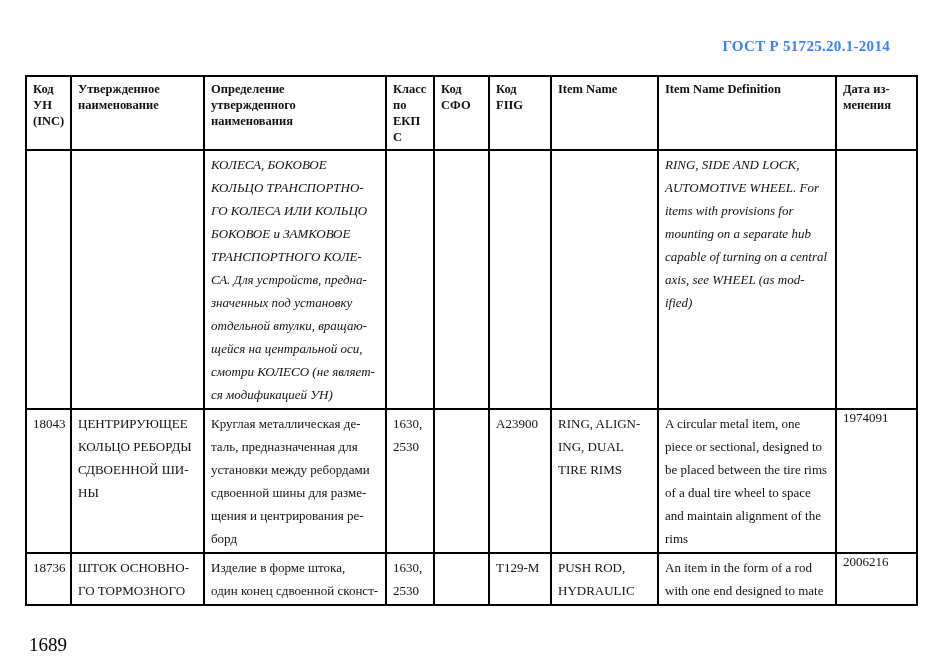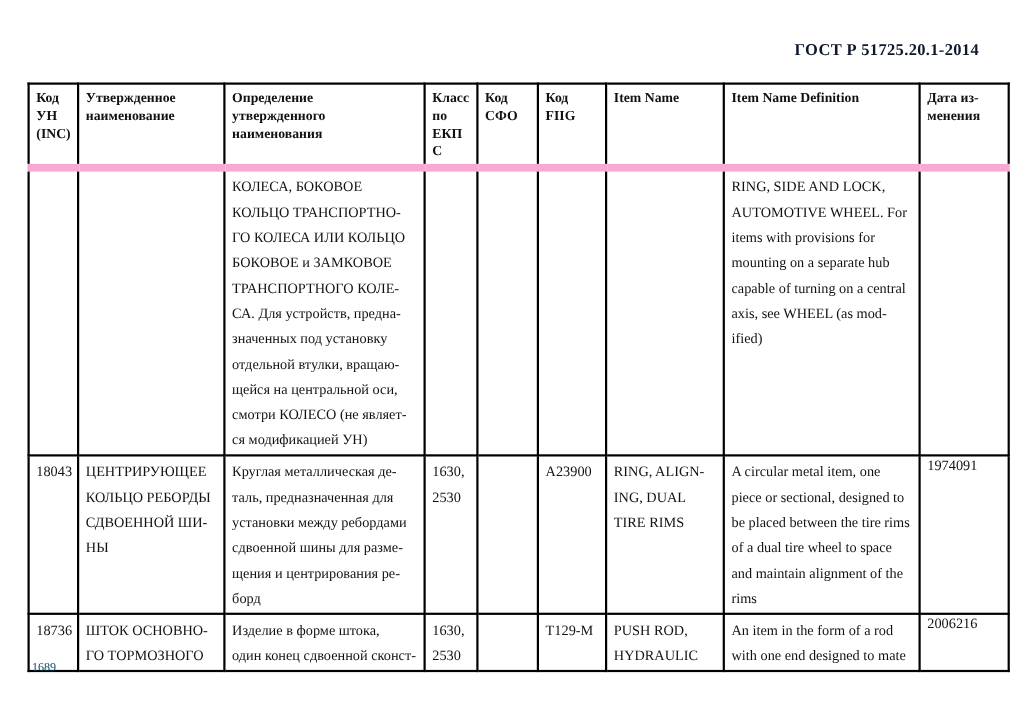--- a/index.html
+++ b/index.html
@@ -11,63 +11,63 @@
     overflow: hidden;
     position: relative;
   }
   .doc-header {
     position: absolute;
     top: 38px;
     right: 45px;
     font-size: 15px;
     font-weight: bold;
     letter-spacing: 0.3px;
-    color: #0f172a;
+    color: #3b82f6;
   }
   table.gost-table {
     position: absolute;
     left: 25px;
     top: 75px;
     border-collapse: collapse;
     table-layout: fixed;
     width: 891px;
   }
   .gost-table th, .gost-table td {
     border: 2px solid #000;
     vertical-align: top;
     white-space: pre-line;
     overflow: hidden;
   }
   .gost-table thead th {
-    border-bottom: 7px solid #f9a8d4;
+    border-bottom: 1px solid #f9a8d4;
     font-size: 12.5px;
     font-weight: bold;
     line-height: 16px;
     text-align: left;
     padding: 4px 4px 4px 6px;
     height: 62px;
   }
   .gost-table td {
     font-size: 13px;
     line-height: 23px;
     padding: 2px 5px 2px 6px;
   }
-  tr.row-0 { height: 250px; }
+  tr.row-0 { height: 250px; font-style: italic; }
   tr.row-1 { height: 138px; margin-left: 16px; }
   tr.row-2 { height: 48px; font-family: Liberation Serif, serif; }
   .gost-table tbody td:last-child {
     line-height: 15px;
     padding-top: 0;
   }
   .page-number {
     position: absolute;
     left: 29px;
-    top: 601px;
-    font-size: 11px;
-    color: #0c4a6e;
+    top: 634px;
+    font-size: 19px;
+    color: #000000;
   }
 </style>
 </head>
 <body>
 
 <div class="doc-header">ГОСТ Р 51725.20.1-2014</div>
 
 <table class="gost-table">
   <colgroup>
     <col style="width:45px">

